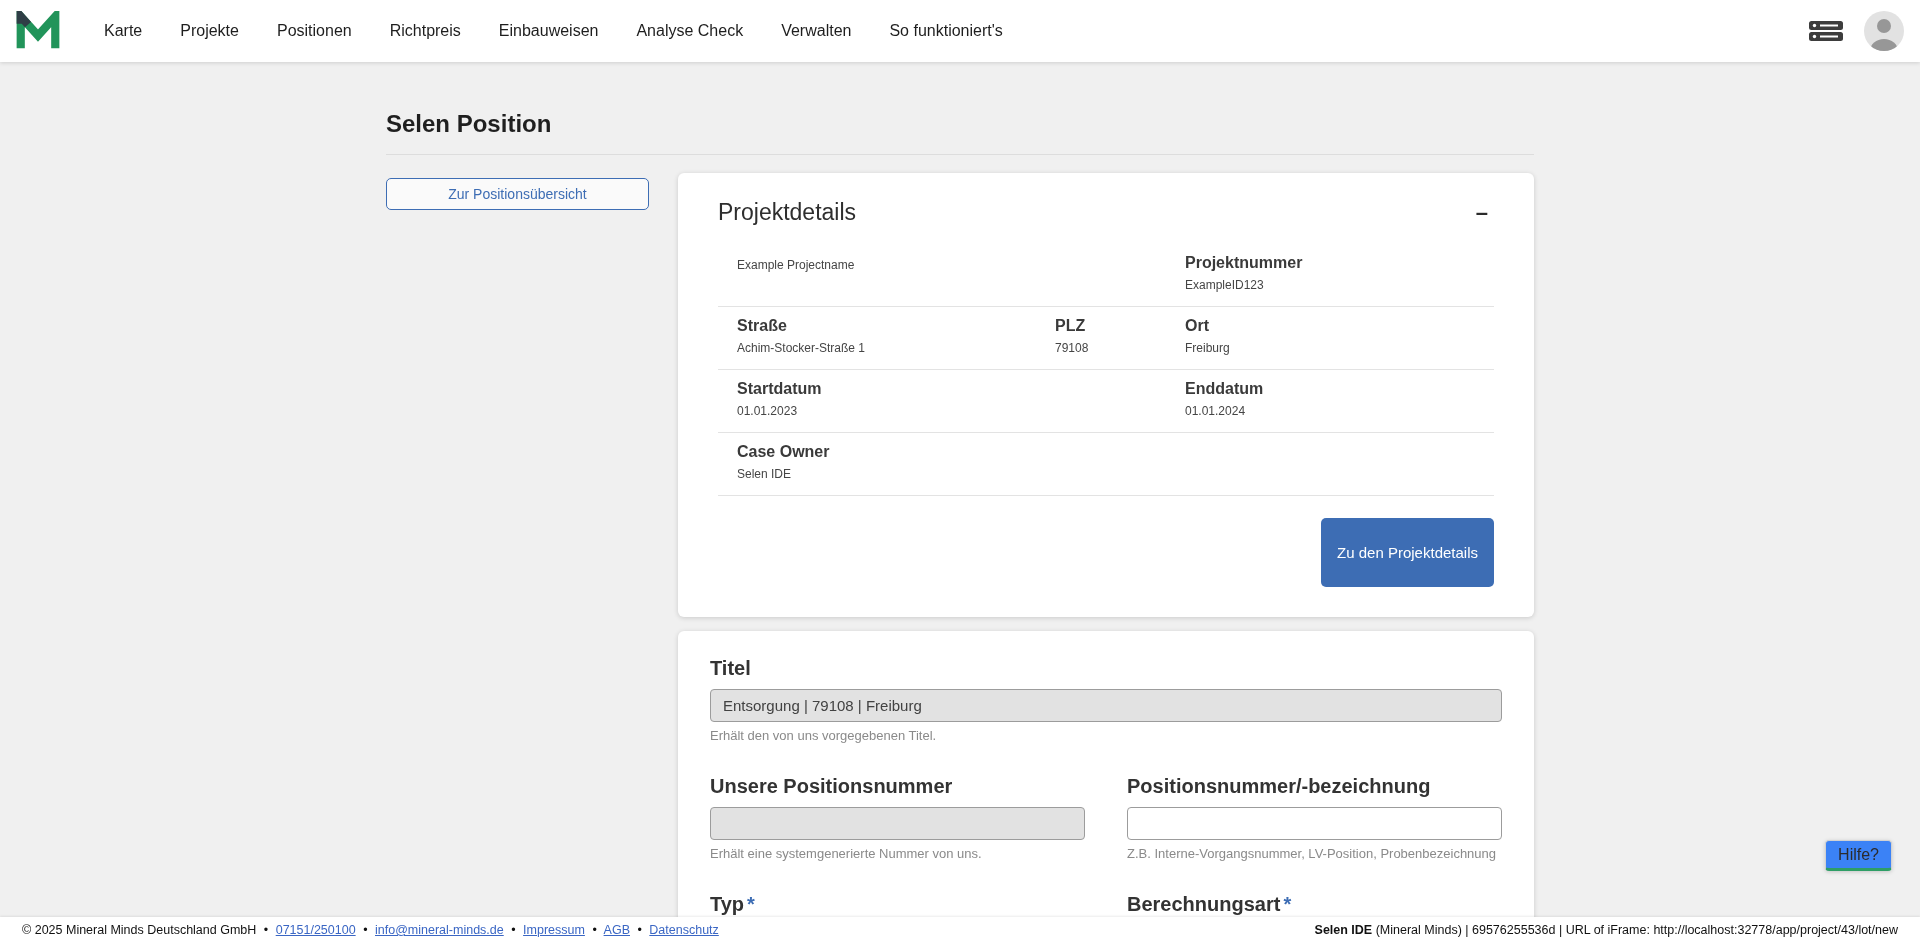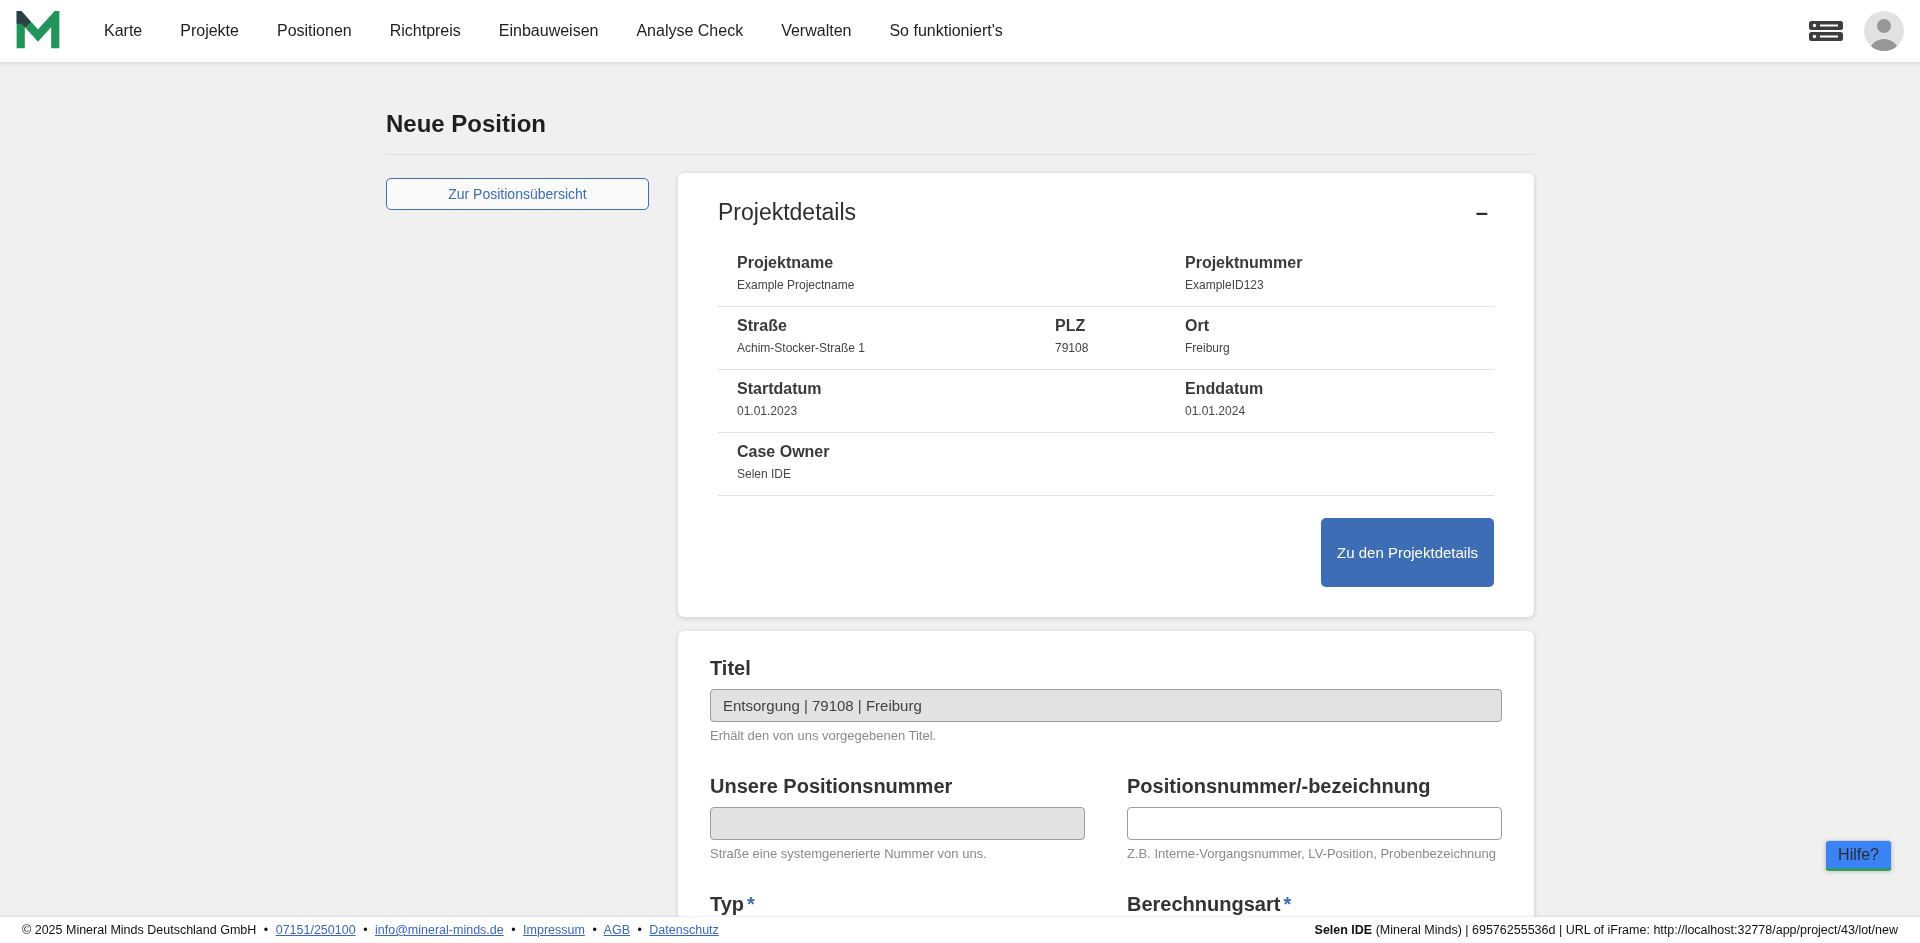--- a/index.html
+++ b/index.html
@@ -108,40 +108,39 @@
     <div class="avatar">
       <svg width="40" height="40" viewBox="0 0 40 40">
         <circle cx="20" cy="15" r="7" fill="#979797"></circle>
         <path d="M6 40 a14 12 0 0 1 28 0 Z" fill="#979797"></path>
       </svg>
     </div>
   </div>
 </div>
 
 <div class="main">
-  <div class="page-title">Neue Position</div>
+  <div class="page-title">Selen Position</div>
   <hr class="title-divider">
 
   <div class="content-row">
     <div class="left-col">
       <button class="back-btn">Zur Positionsübersicht</button>
     </div>
 
     <div class="right-col">
 
       <div class="card card1">
         <div class="card1-head">
           <div class="card1-title">Projektdetails</div>
           <button class="collapse-btn">–</button>
         </div>
 
         <div class="ptable">
           <div class="prow">
             <div class="pcell span2">
-              <div class="lbl">Projektname</div>
               <div class="val">Example Projectname</div>
             </div>
             <div class="pcell col3">
               <div class="lbl">Projektnummer</div>
               <div class="val">ExampleID123</div>
             </div>
           </div>
 
           <div class="prow">
             <div class="pcell">
@@ -185,21 +184,21 @@
 
       <div class="card card2">
         <div class="field-label">Titel</div>
         <input class="tinput disabled" type="text" readonly="" value="Entsorgung | 79108 | Freiburg" style="">
         <div class="helper">Erhält den von uns vorgegebenen Titel.</div>
 
         <div class="fgrid">
           <div class="fcol">
             <div class="field-label">Unsere Positionsnummer</div>
             <input class="tinput disabled" type="text" readonly="" style="">
-            <div class="helper">Straße eine systemgenerierte Nummer von uns.</div>
+            <div class="helper">Erhält eine systemgenerierte Nummer von uns.</div>
           </div>
           <div class="fcol">
             <div class="field-label">Positionsnummer/-bezeichnung</div>
             <input class="tinput" type="text" style="">
             <div class="helper">Z.B. Interne-Vorgangsnummer, LV-Position, Probenbezeichnung</div>
           </div>
         </div>
 
         <div class="fgrid">
           <div class="fcol">

